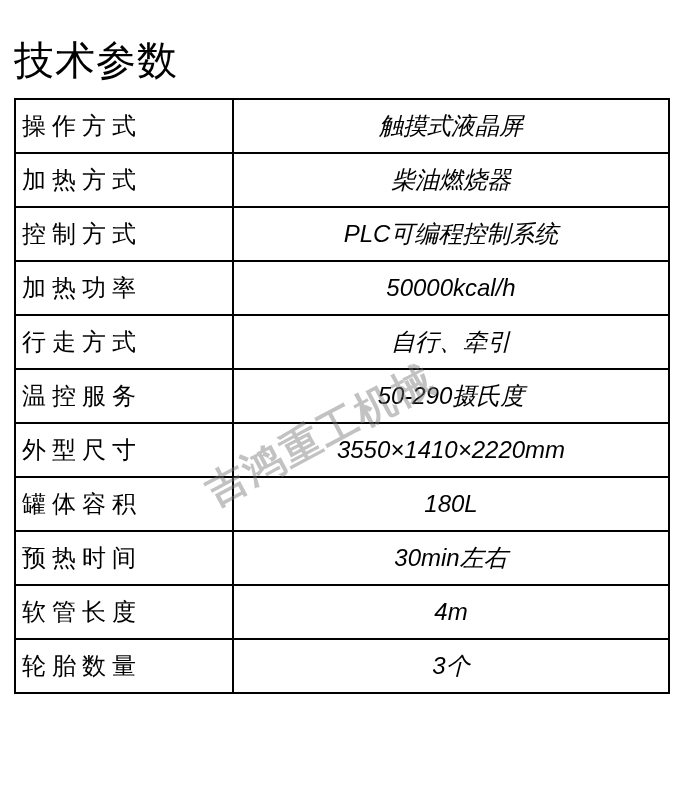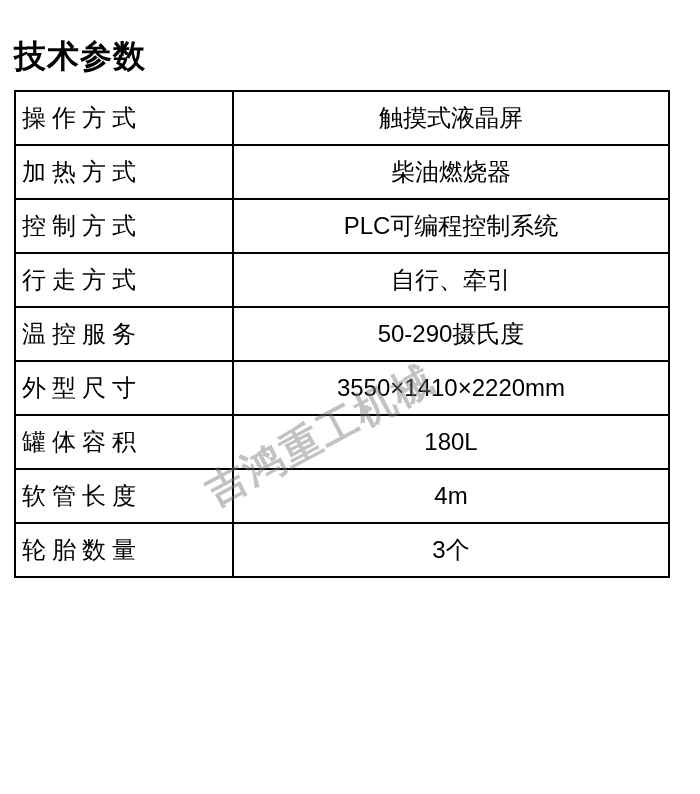--- a/index.html
+++ b/index.html
@@ -16,22 +16,22 @@
     overflow: hidden;
   }
   .page {
     position: relative;
     width: 700px;
     height: 794px;
     box-sizing: border-box;
     padding: 0;
   }
   .title {
-    font-size: 32px;
-    font-weight: bold;
+    font-size: 40px;
+    font-weight: normal;
     letter-spacing: 1px;
     margin: 40px 0 18px 14px;
     line-height: 1;
   }
   table.spec {
     border-collapse: collapse;
     width: 656px;
     margin-left: 14px;
     table-layout: fixed;
   }
@@ -44,20 +44,21 @@
   }
   td.label {
     width: 216px;
     text-align: left;
     letter-spacing: 6px;
     text-indent: 6px;
   }
   td.value {
     text-align: center;
     letter-spacing: 0px;
+    font-style: italic;
   }
   .watermark {
     position: absolute;
     left: 196px;
     top: 430px;
     font-size: 40px;
     font-weight: bold;
     color: rgba(120,120,120,0.45);
     transform: rotate(-28deg);
     transform-origin: left top;
@@ -81,34 +82,42 @@
       </tr>
       <tr>
         <td class="label">加热方式</td>
         <td class="value">柴油燃烧器</td>
       </tr>
       <tr>
         <td class="label">控制方式</td>
         <td class="value">PLC可编程控制系统</td>
       </tr>
       <tr>
+        <td class="label">加热功率</td>
+        <td class="value">50000kcal/h</td>
+      </tr>
+      <tr>
         <td class="label">行走方式</td>
         <td class="value">自行、牵引</td>
       </tr>
       <tr>
         <td class="label">温控服务</td>
         <td class="value">50-290摄氏度</td>
       </tr>
       <tr>
         <td class="label">外型尺寸</td>
         <td class="value">3550×1410×2220mm</td>
       </tr>
       <tr>
         <td class="label">罐体容积</td>
         <td class="value">180L</td>
+      </tr>
+      <tr>
+        <td class="label">预热时间</td>
+        <td class="value">30min左右</td>
       </tr>
       <tr>
         <td class="label">软管长度</td>
         <td class="value">4m</td>
       </tr>
       <tr>
         <td class="label">轮胎数量</td>
         <td class="value">3个</td>
       </tr>
     </tbody>

